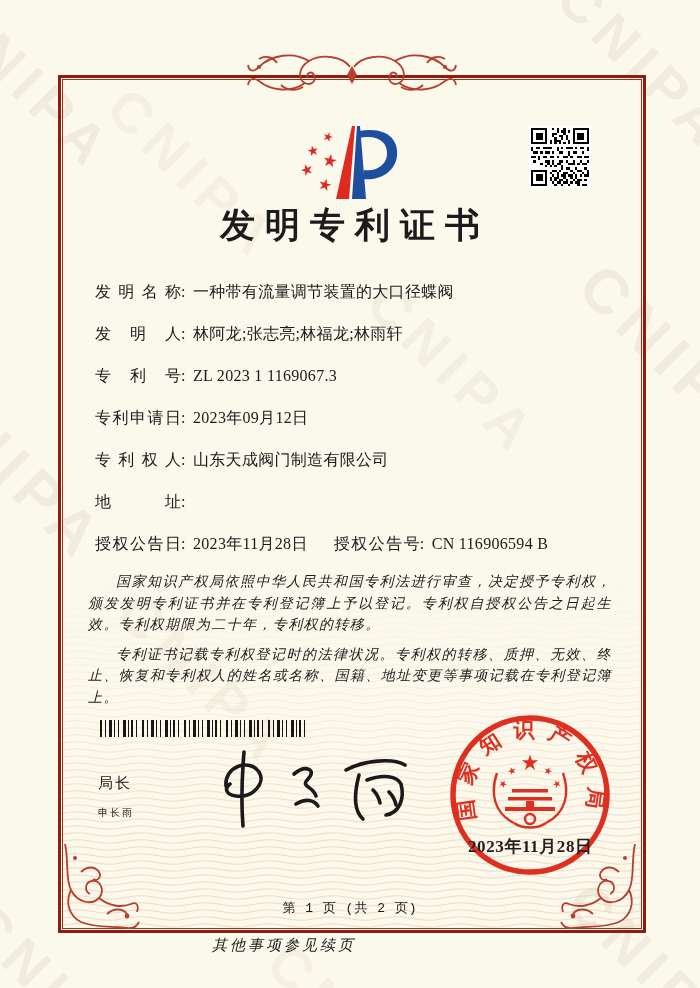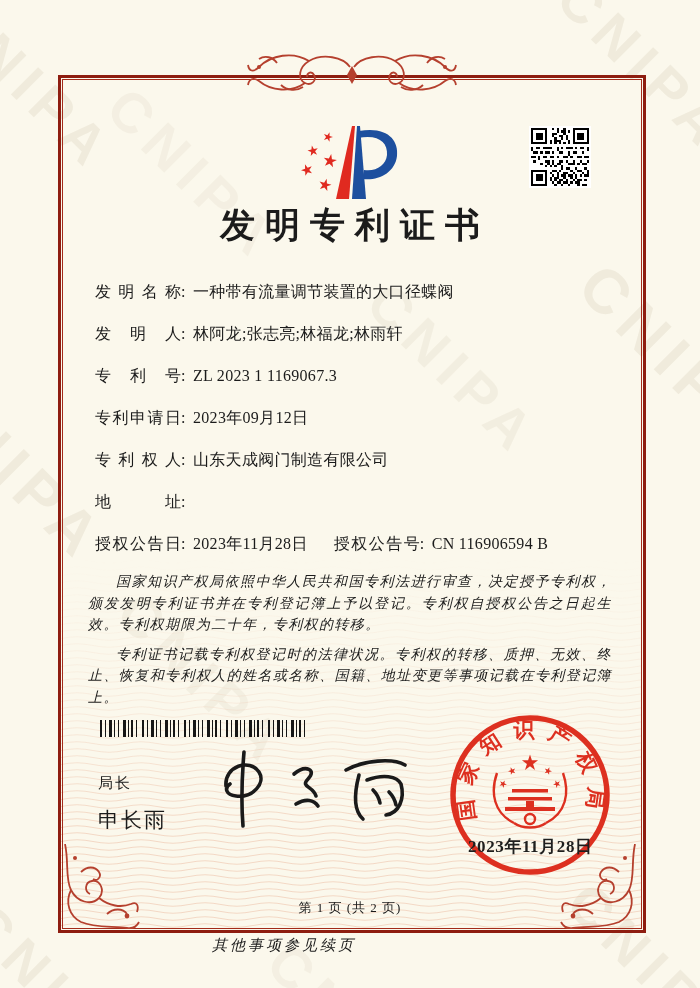--- a/index.html
+++ b/index.html
@@ -74,24 +74,24 @@
       #161616 5px 6px,transparent 6px 9px,
       #161616 9px 12px,transparent 12px 14px,
       #161616 14px 15px,transparent 15px 18px,
       #161616 18px 19px,transparent 19px 23px,
       #161616 23px 26px,transparent 26px 28px,
       #161616 28px 29px,transparent 29px 31px,
       #161616 31px 33px,transparent 33px 36px,
       #161616 36px 37px,transparent 37px 42px);
   }
   .sig-title{left:98px;top:774px;font-size:15px;font-family:"Liberation Sans","DejaVu Sans",sans-serif;letter-spacing:2px;}
-  .sig-name{left:98px;top:806px;font-size:21px;font-family:Liberation Sans, sans-serif;letter-spacing:2px;}
+  .sig-name{left:98px;top:806px;font-size:10px;font-family:Liberation Sans, sans-serif;letter-spacing:2px;}
   .sig-script{left:196px;top:746px;width:220px;height:88px;}
   .seal{left:444px;top:709px;width:172px;height:172px;opacity:.95;z-index:4;}
-  .page-info{left:0;top:899px;width:700px;text-align:center;font-size:13px;letter-spacing:1px;}
+  .page-info{left:0;top:899px;width:700px;text-align:center;font-size:13px;letter-spacing:1px;font-family:Liberation Mono, monospace;}
   .cont-note{left:0;top:936px;width:568px;text-align:center;font-size:15px;letter-spacing:3px;font-style:italic;}
   
   .ink-orn{stroke:var(--ornament_red,#b5402e);fill:none;}
   .ink-orn-fill{fill:var(--ornament_red,#b5402e);}
   .ink-seal-s{stroke:var(--seal_red,#dc2616);fill:none;}
   .ink-seal-f{fill:var(--seal_red,#dc2616);}
   .logo-red{fill:var(--logo_red,#e02a20);}
   .logo-blue{fill:var(--logo_blue,#1d4f9e);}
 </style>
 </head>

